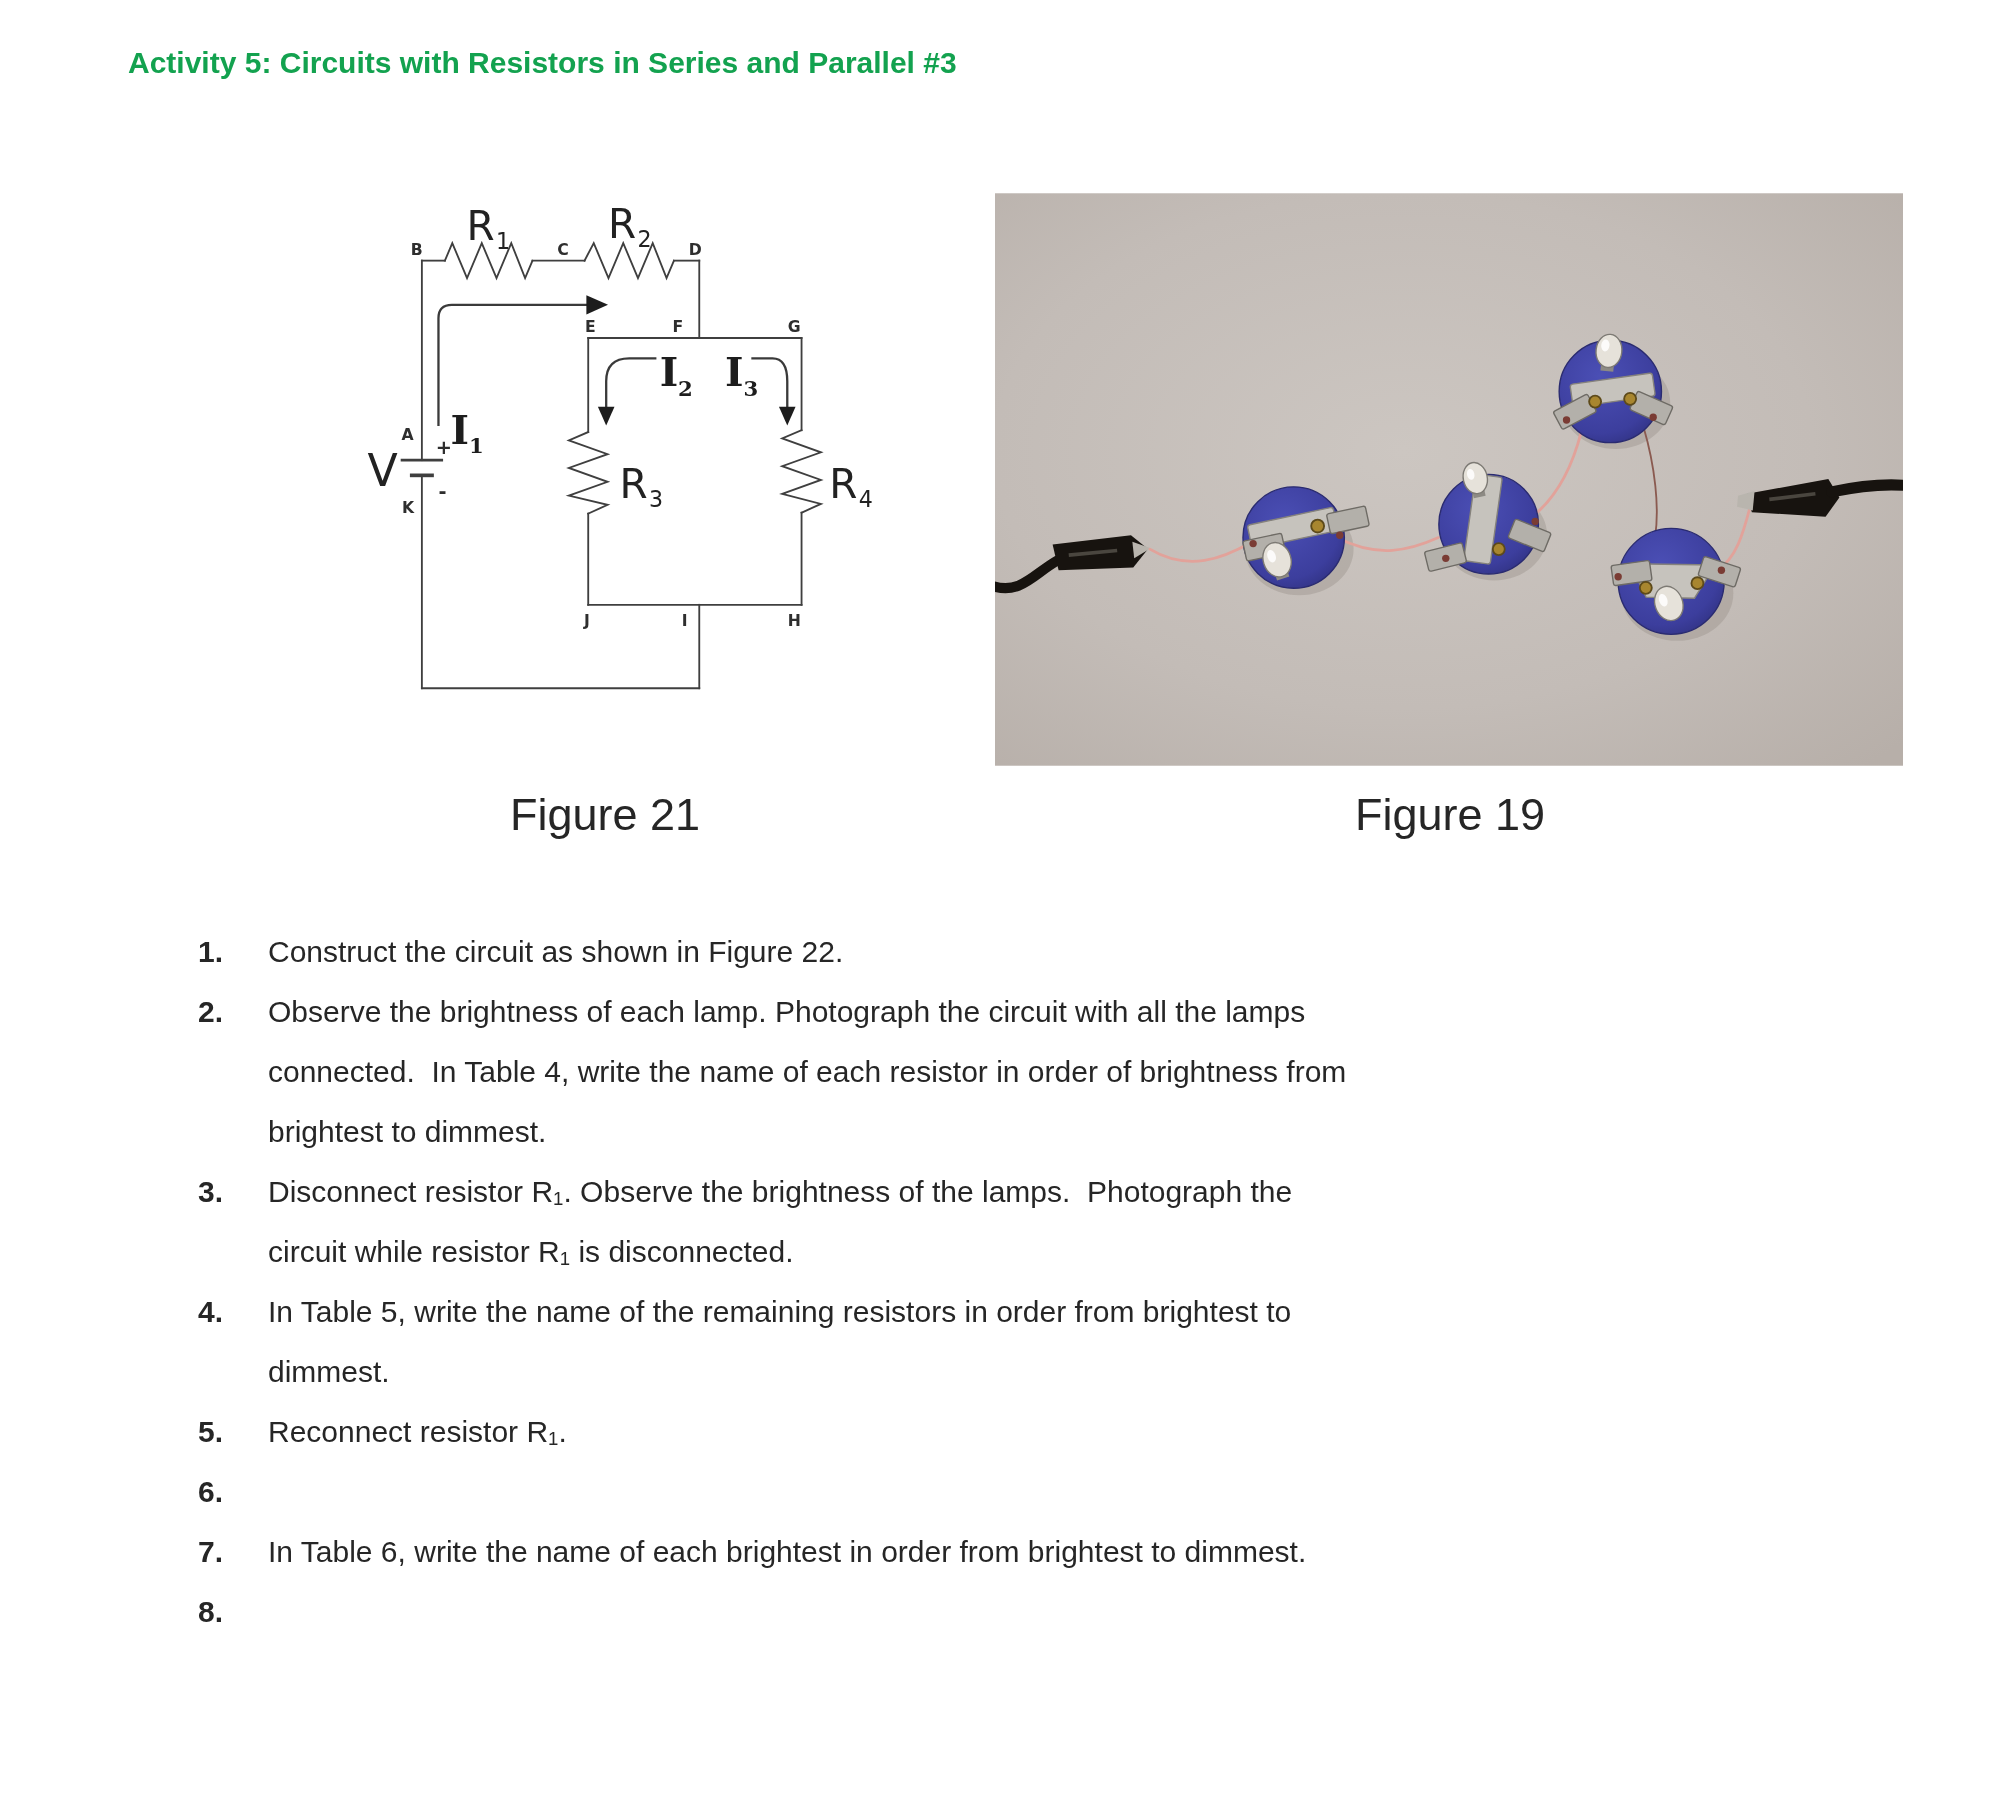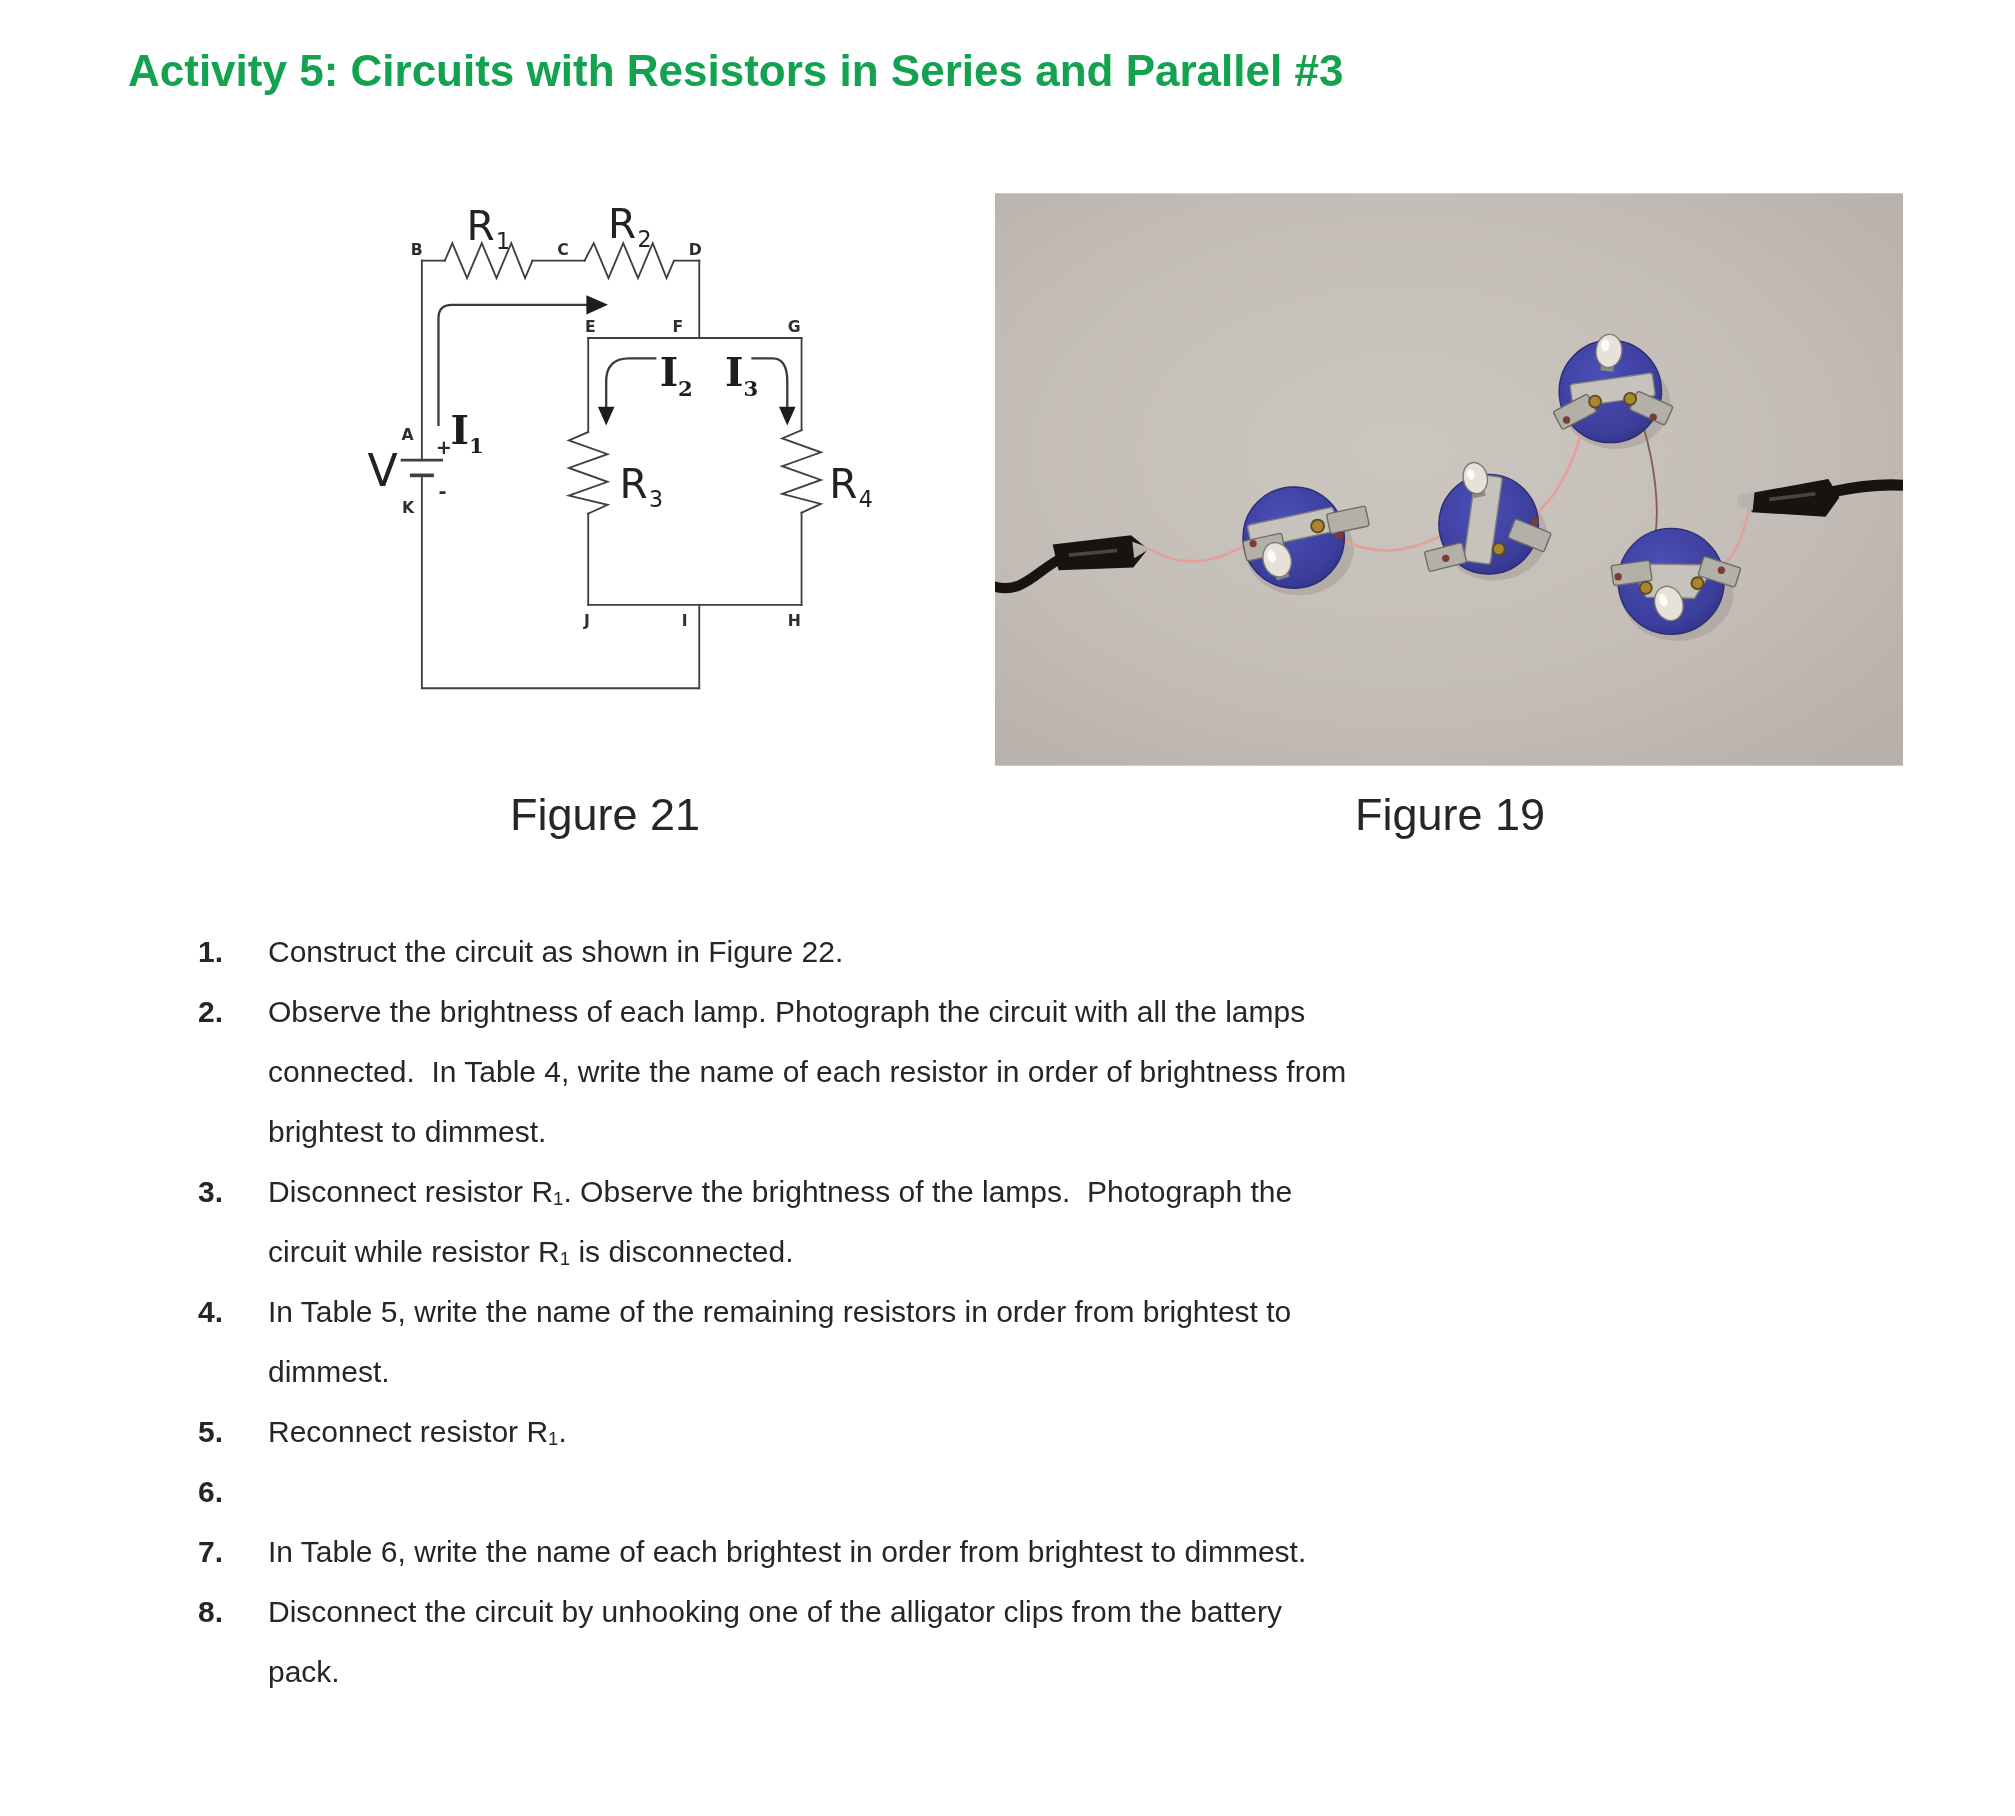--- a/index.html
+++ b/index.html
@@ -8,21 +8,21 @@
     width:2015px;
     height:1816px;
     background:#ffffff;
     font-family:"Liberation Sans", sans-serif;
     color:#2b2b2b;
     overflow:hidden;
   }
   .page-title{
     position:absolute;
     left:128px; top:46px;
-    font-size:44px;
+    font-size:30px;
     font-weight:bold;
     color:#13a24f;
     white-space:nowrap;
     letter-spacing:0px;
   }
   .fig21-wrap{ position:absolute; left:350px; top:180px; width:599px; height:599px; }
   .fig22-wrap{ position:absolute; left:995px; top:193px; width:908px; height:573px; }
   .caption{
     position:absolute;
     width:258px;
@@ -287,18 +287,17 @@
       </div>
       <div class="li-row">
         <span class="li-num">6.</span>
       </div>
       <div class="li-row">
         <span class="li-num">7.</span>
         <span class="li-text">In Table 6, write the name of each brightest in order from brightest to dimmest.</span>
       </div>
       <div class="li-row">
         <span class="li-num">8.</span>
-        <span class="li-text">Disconnect the circuit by unhooking one of the alligator clips from the battery<br>pack.</span>
       </div>
     </div>
 
 </div>
 
 
 </body></html>

